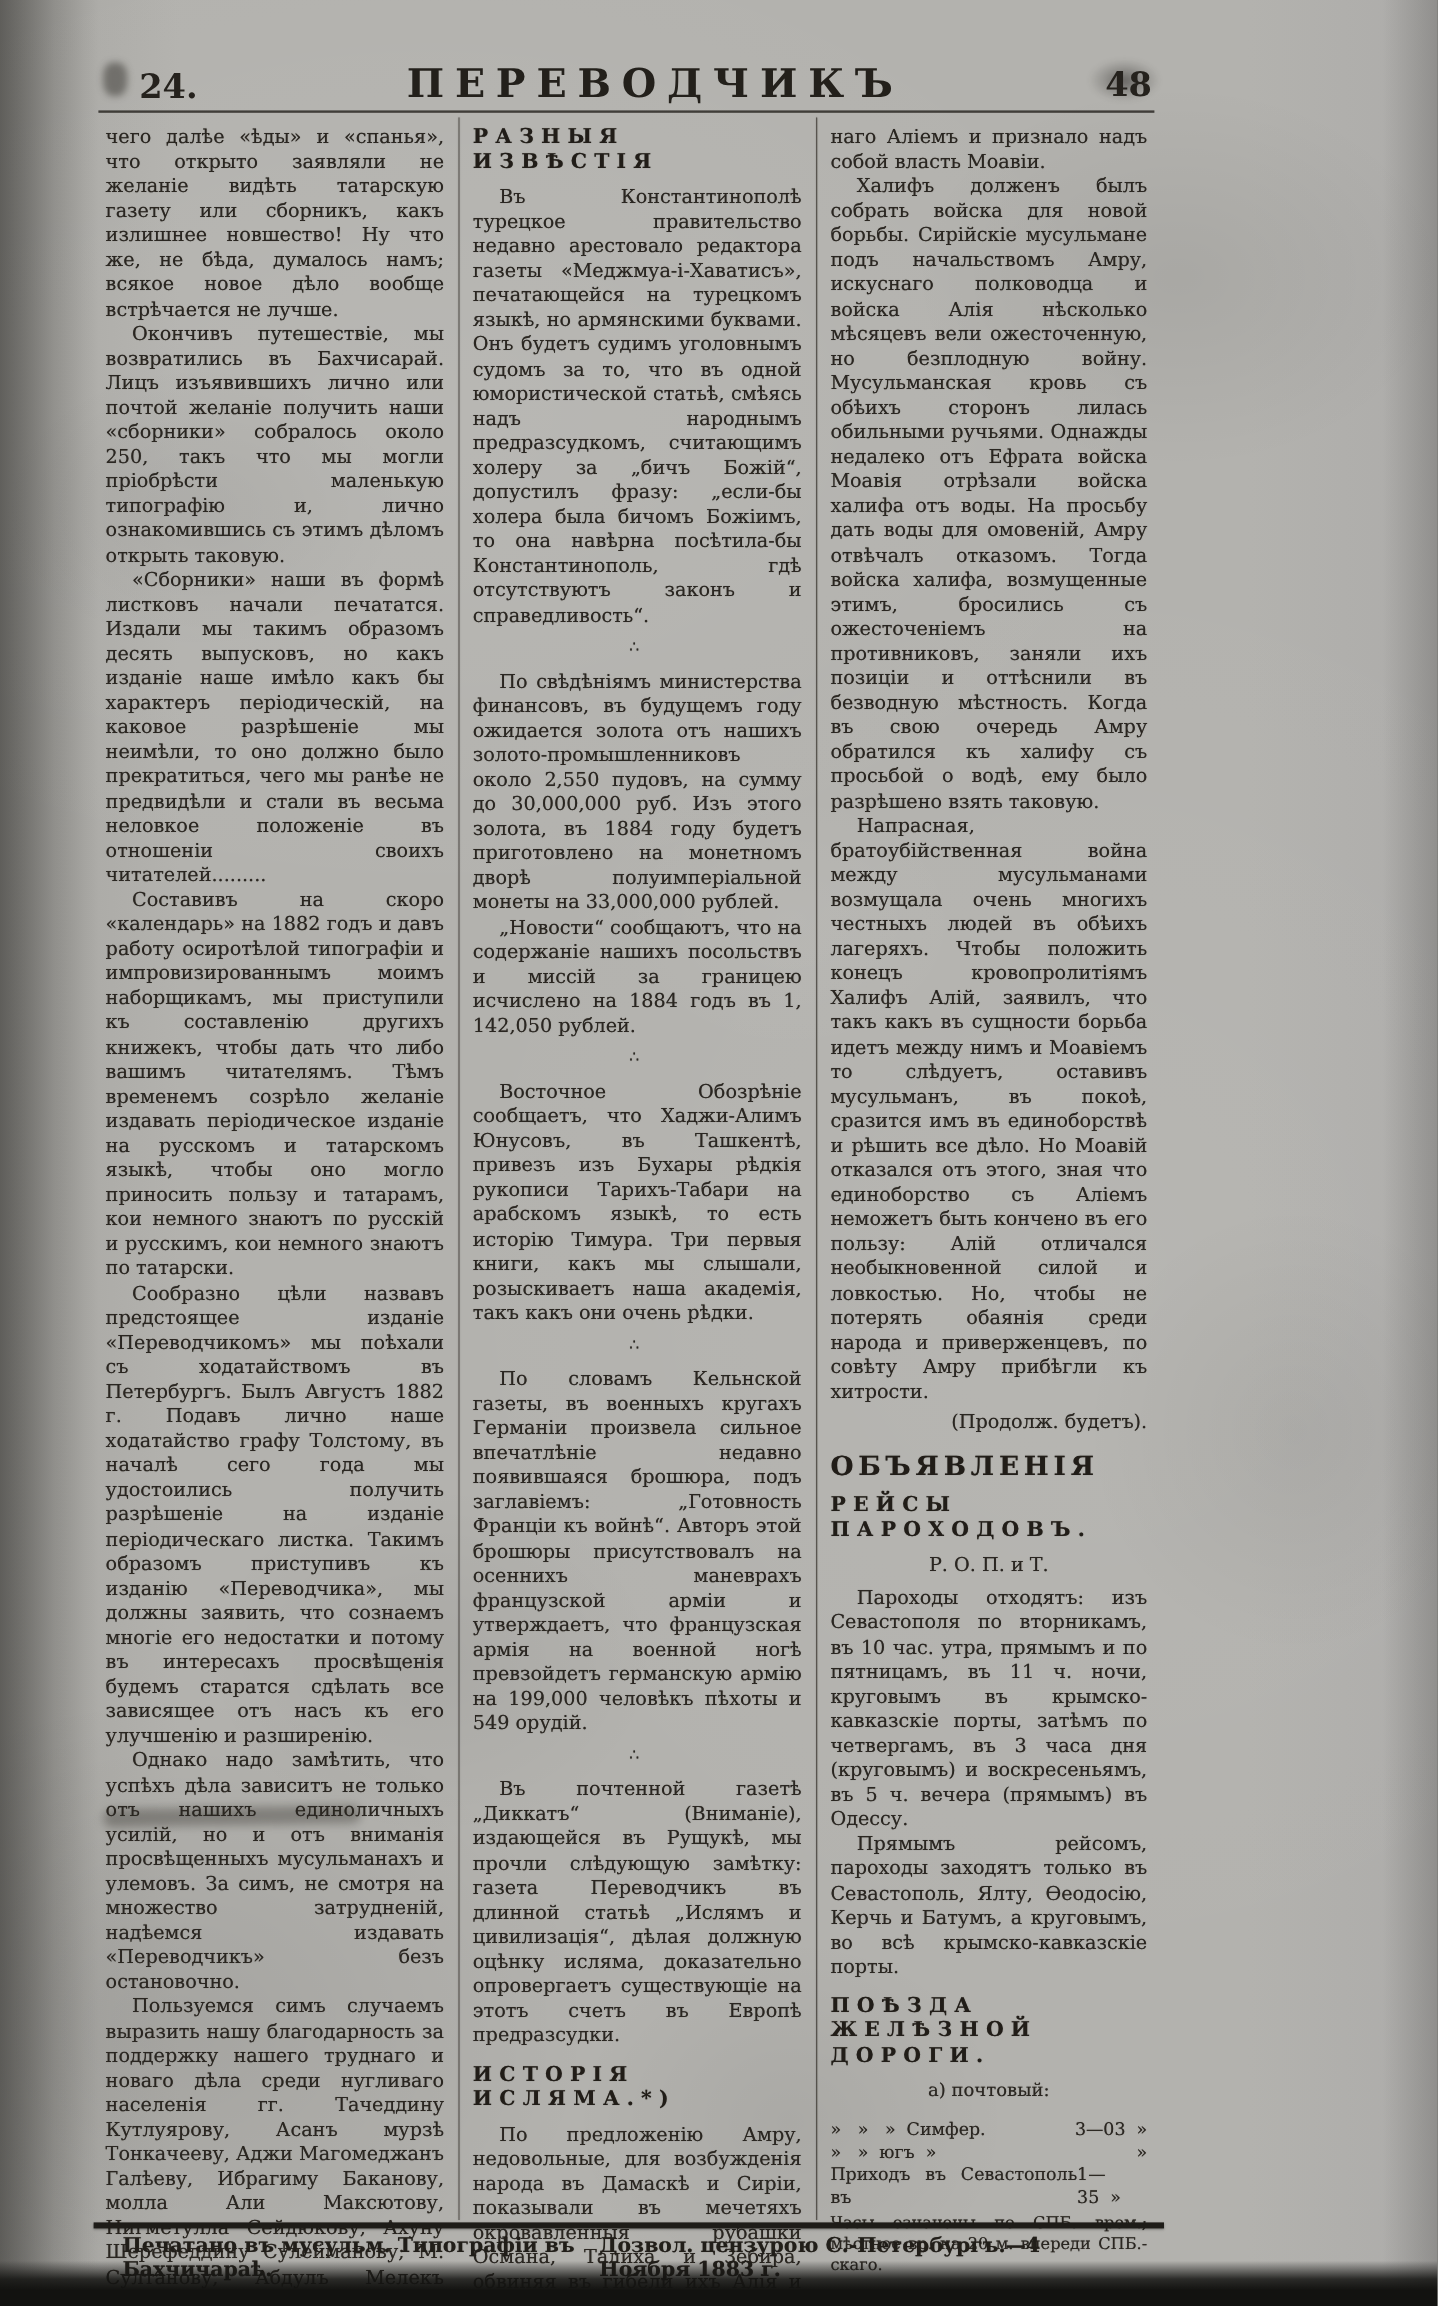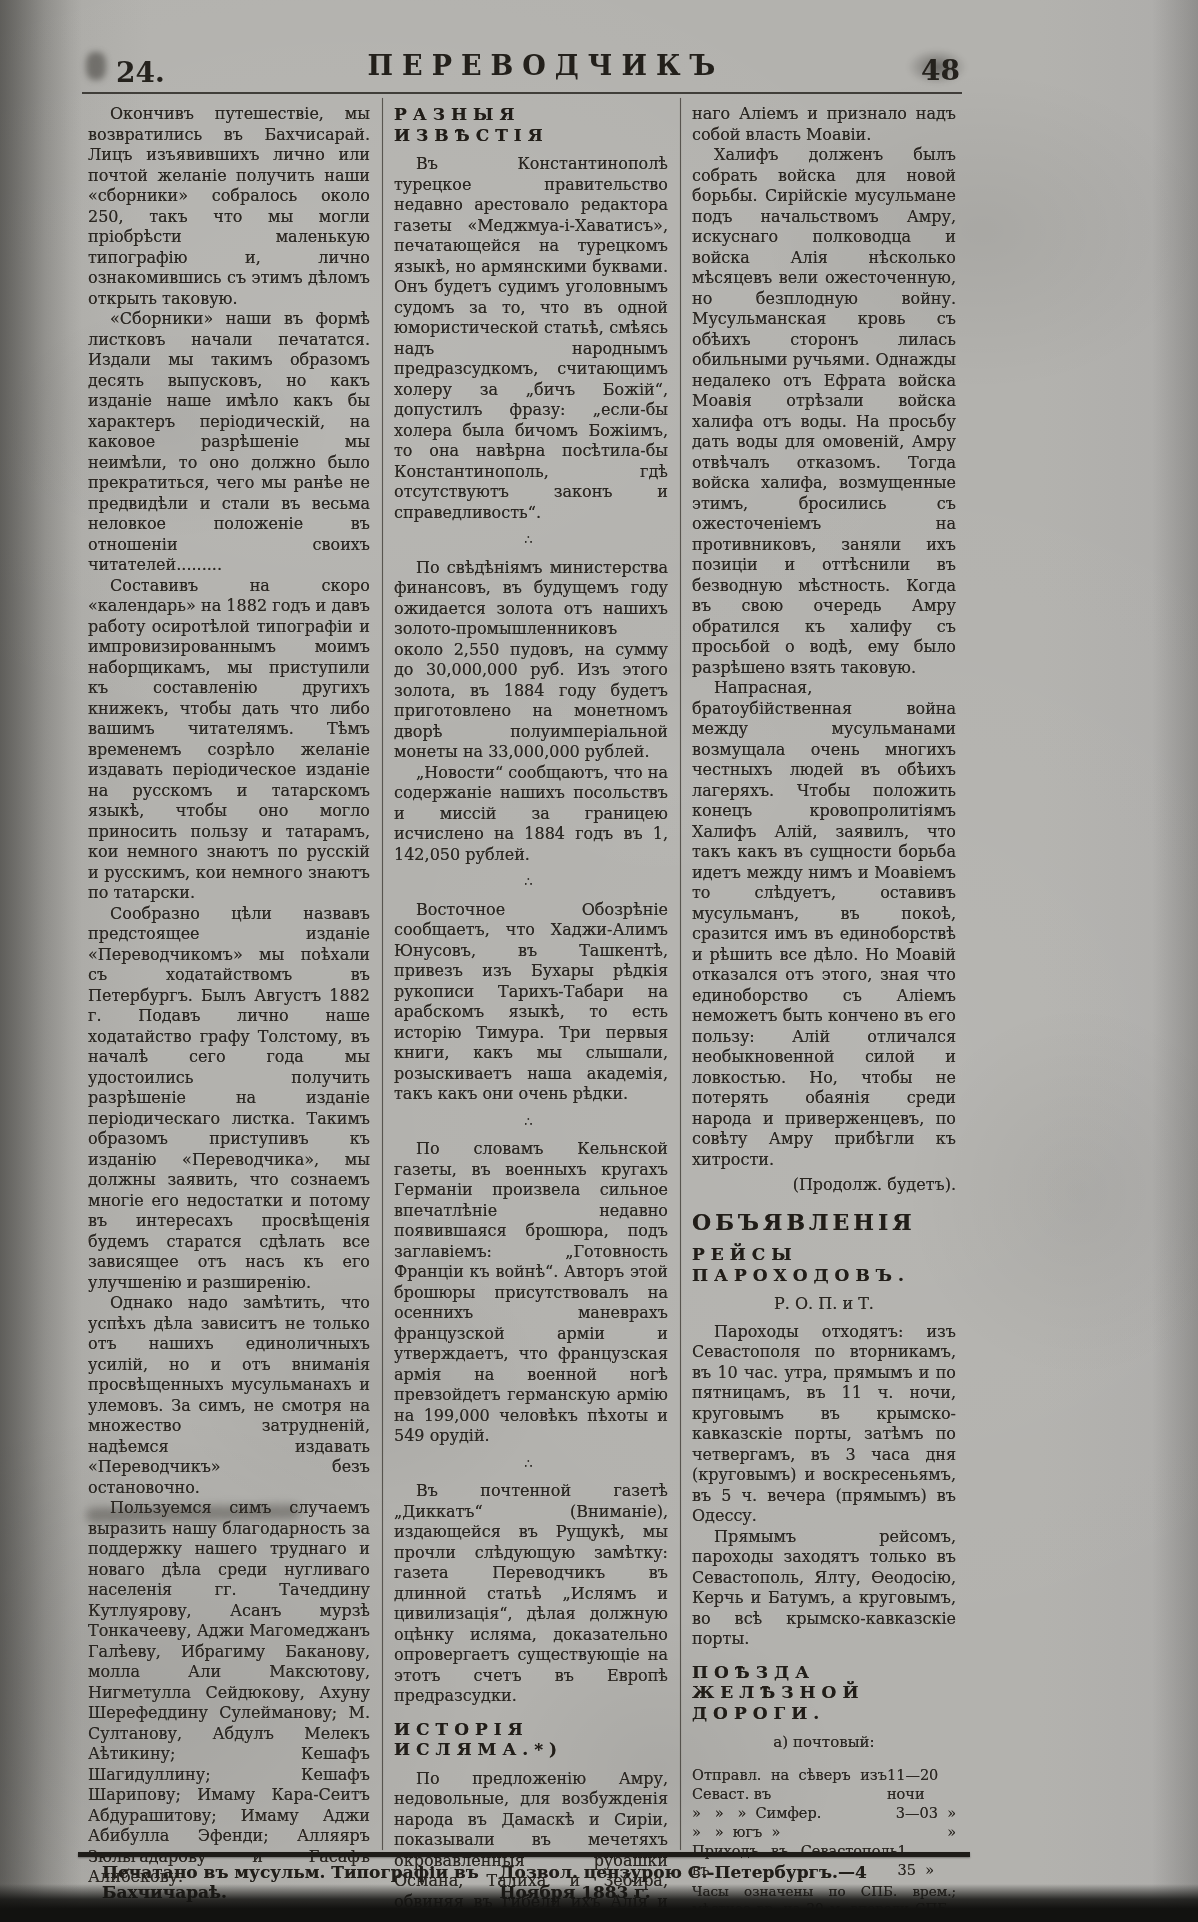--- a/index.html
+++ b/index.html
@@ -35,21 +35,21 @@
     position:absolute; left:-14px; top:-5px; width:60px; height:36px; border-radius:50%;
     background:radial-gradient(closest-side, rgba(28,26,23,0.5), rgba(28,26,23,0.18) 60%, transparent);
     filter:blur(2px);
   }
   .corner-smudge {
     position:absolute; left:86px; top:52px; width:20px; height:28px; z-index:2;
     background:rgba(38,35,30,0.45); filter:blur(3px); border-radius:40%;
   }
   .masthead {
     position:absolute; left:88px; top:50px; width:916px; text-align:center; z-index:2;
-    font-size:27px; font-weight:bold; letter-spacing:9px; color:#23201b;
+    font-size:33px; font-weight:bold; letter-spacing:9px; color:#23201b;
   }
   .header-rule { position:absolute; left:82px; top:92px; width:880px; height:2px; background:rgba(35,32,27,0.8); z-index:2; }
 
   
   .col {
     position:absolute; top:104px; z-index:2;
     font-size:16px; line-height:20.5px; text-align:justify;
     text-shadow:0 0 0.6px rgba(42,38,33,0.65);
     filter:blur(0.2px);
   }
@@ -99,20 +99,21 @@
 
   <div class="corner-smudge"></div>
 
   <span class="pgnum left">24.</span>
   <span class="masthead">ПЕРЕВОДЧИКЪ</span>
   <span class="pgnum right"><i class="blot"></i><span class="num">48</span></span>
 
   <div class="header-rule"></div>
 
   <div class="col col1">
+      <div class="para para-cont">чего далѣе «ѣды» и «спанья», что открыто заявляли не желаніе видѣть татарскую газету или сборникъ, какъ излишнее новшество! Ну что же, не бѣда, думалось намъ; всякое новое дѣло вообще встрѣчается не лучше.</div>
       <div class="para">Окончивъ путешествіе, мы возвратились въ Бахчисарай. Лицъ изъявившихъ лично или почтой желаніе получить наши «сборники» собралось около 250, такъ что мы могли пріобрѣсти маленькую типографію и, лично ознакомившись съ этимъ дѣломъ открыть таковую.</div>
       <div class="para">«Сборники» наши въ формѣ листковъ начали печататся. Издали мы такимъ образомъ десять выпусковъ, но какъ изданіе наше имѣло какъ бы характеръ періодическій, на каковое разрѣшеніе мы неимѣли, то оно должно было прекратиться, чего мы ранѣе не предвидѣли и стали въ весьма неловкое положеніе въ отношеніи своихъ читателей.........</div>
       <div class="para">Составивъ на скоро «календарь» на 1882 годъ и давъ работу осиротѣлой типографіи и импровизированнымъ моимъ наборщикамъ, мы приступили къ составленію другихъ книжекъ, чтобы дать что либо вашимъ читателямъ. Тѣмъ временемъ созрѣло желаніе издавать періодическое изданіе на русскомъ и татарскомъ языкѣ, чтобы оно могло приносить пользу и татарамъ, кои немного знаютъ по русскій и русскимъ, кои немного знаютъ по татарски.</div>
       <div class="para">Сообразно цѣли назвавъ предстоящее изданіе «Переводчикомъ» мы поѣхали съ ходатайствомъ въ Петербургъ. Былъ Августъ 1882 г. Подавъ лично наше ходатайство графу Толстому, въ началѣ сего года мы удостоились получить разрѣшеніе на изданіе періодическаго листка. Такимъ образомъ приступивъ къ изданію «Переводчика», мы должны заявить, что сознаемъ многіе его недостатки и потому въ интересахъ просвѣщенія будемъ старатся сдѣлать все зависящее отъ насъ къ его улучшенію и разширенію.</div>
       <div class="para">Однако надо замѣтить, что успѣхъ дѣла зависитъ не только отъ нашихъ единоличныхъ усилій, но и отъ вниманія просвѣщенныхъ мусульманахъ и улемовъ. За симъ, не смотря на множество затрудненій, надѣемся издавать «Переводчикъ» безъ остановочно.</div>
       <div class="para">Пользуемся симъ случаемъ выразить нашу благодарность за поддержку нашего труднаго и новаго дѣла среди нугливаго населенія гг. Тачеддину Кутлуярову, Асанъ мурзѣ Тонкачееву, Аджи Магомеджанъ Галѣеву, Ибрагиму Баканову, молла Али Максютову, Нигметулла Сейдюкову, Ахуну Шерефеддину Сулейманову; М. Султанову, Абдулъ Мелекъ Аѣтикину; Кешафъ Шагидуллину; Кешафъ Шарипову; Имаму Кара-Сеитъ Абдурашитову; Имаму Аджи Абибулла Эфенди; Алляяръ Зюльгадарову и Гасафъ Алибекову.</div>
     </div>
   <div class="vrule vrule1"></div>
   <div class="col col2">
       <div class="col-heading">РАЗНЫЯ ИЗВѢСТІЯ</div>
@@ -136,24 +137,20 @@
       <div class="para">Напрасная, братоубійственная война между мусульманами возмущала очень многихъ честныхъ людей въ обѣихъ лагеряхъ. Чтобы положить конецъ кровопролитіямъ Халифъ Алій, заявилъ, что такъ какъ въ сущности борьба идетъ между нимъ и Моавіемъ то слѣдуетъ, оставивъ мусульманъ, въ покоѣ, сразится имъ въ единоборствѣ и рѣшить все дѣло. Но Моавій отказался отъ этого, зная что единоборство съ Аліемъ неможетъ быть кончено въ его пользу: Алій отличался необыкновенной силой и ловкостью. Но, чтобы не потерять обаянія среди народа и приверженцевъ, по совѣту Амру прибѣгли къ хитрости.</div>
       <div class="align-right">(Продолж. будетъ).</div>
       <div class="col-heading col-heading-big">ОБЪЯВЛЕНІЯ</div>
       <div class="col-heading">РЕЙСЫ ПАРОХОДОВЪ.</div>
       <div class="center-line">Р. О. П. и Т.</div>
       <div class="para">Пароходы отходятъ: изъ Севастополя по вторникамъ, въ 10 час. утра, прямымъ и по пятницамъ, въ 11 ч. ночи, круговымъ въ крымско-кавказскіе порты, затѣмъ по четвергамъ, въ 3 часа дня (круговымъ) и воскресеньямъ, въ 5 ч. вечера (прямымъ) въ Одессу.</div>
       <div class="para">Прямымъ рейсомъ, пароходы заходятъ только въ Севастополь, Ялту, Ѳеодосію, Керчь и Батумъ, а круговымъ, во всѣ крымско-кавказскіе порты.</div>
       <div class="col-heading">ПОѢЗДА ЖЕЛѢЗНОЙ ДОРОГИ.</div>
       <div class="center-small">а) почтовый:</div>
       <div class="tt-row">
-        <span>Отправл. на сѣверъ изъ Севаст. въ</span>
-        <span>11—20 ночи</span>
-      </div>
-      <div class="tt-row">
         <span>»&nbsp;&nbsp;&nbsp;»&nbsp;&nbsp;&nbsp;»&nbsp;&nbsp;Симфер.</span>
         <span>3—03&nbsp;&nbsp;»</span>
       </div>
       <div class="tt-row">
         <span>»&nbsp;&nbsp;&nbsp;»&nbsp;&nbsp;югъ&nbsp;&nbsp;»</span>
         <span>»</span>
       </div>
       <div class="tt-row">
         <span>Приходъ въ Севастополь въ</span>
         <span>1—35&nbsp;&nbsp;»</span>

